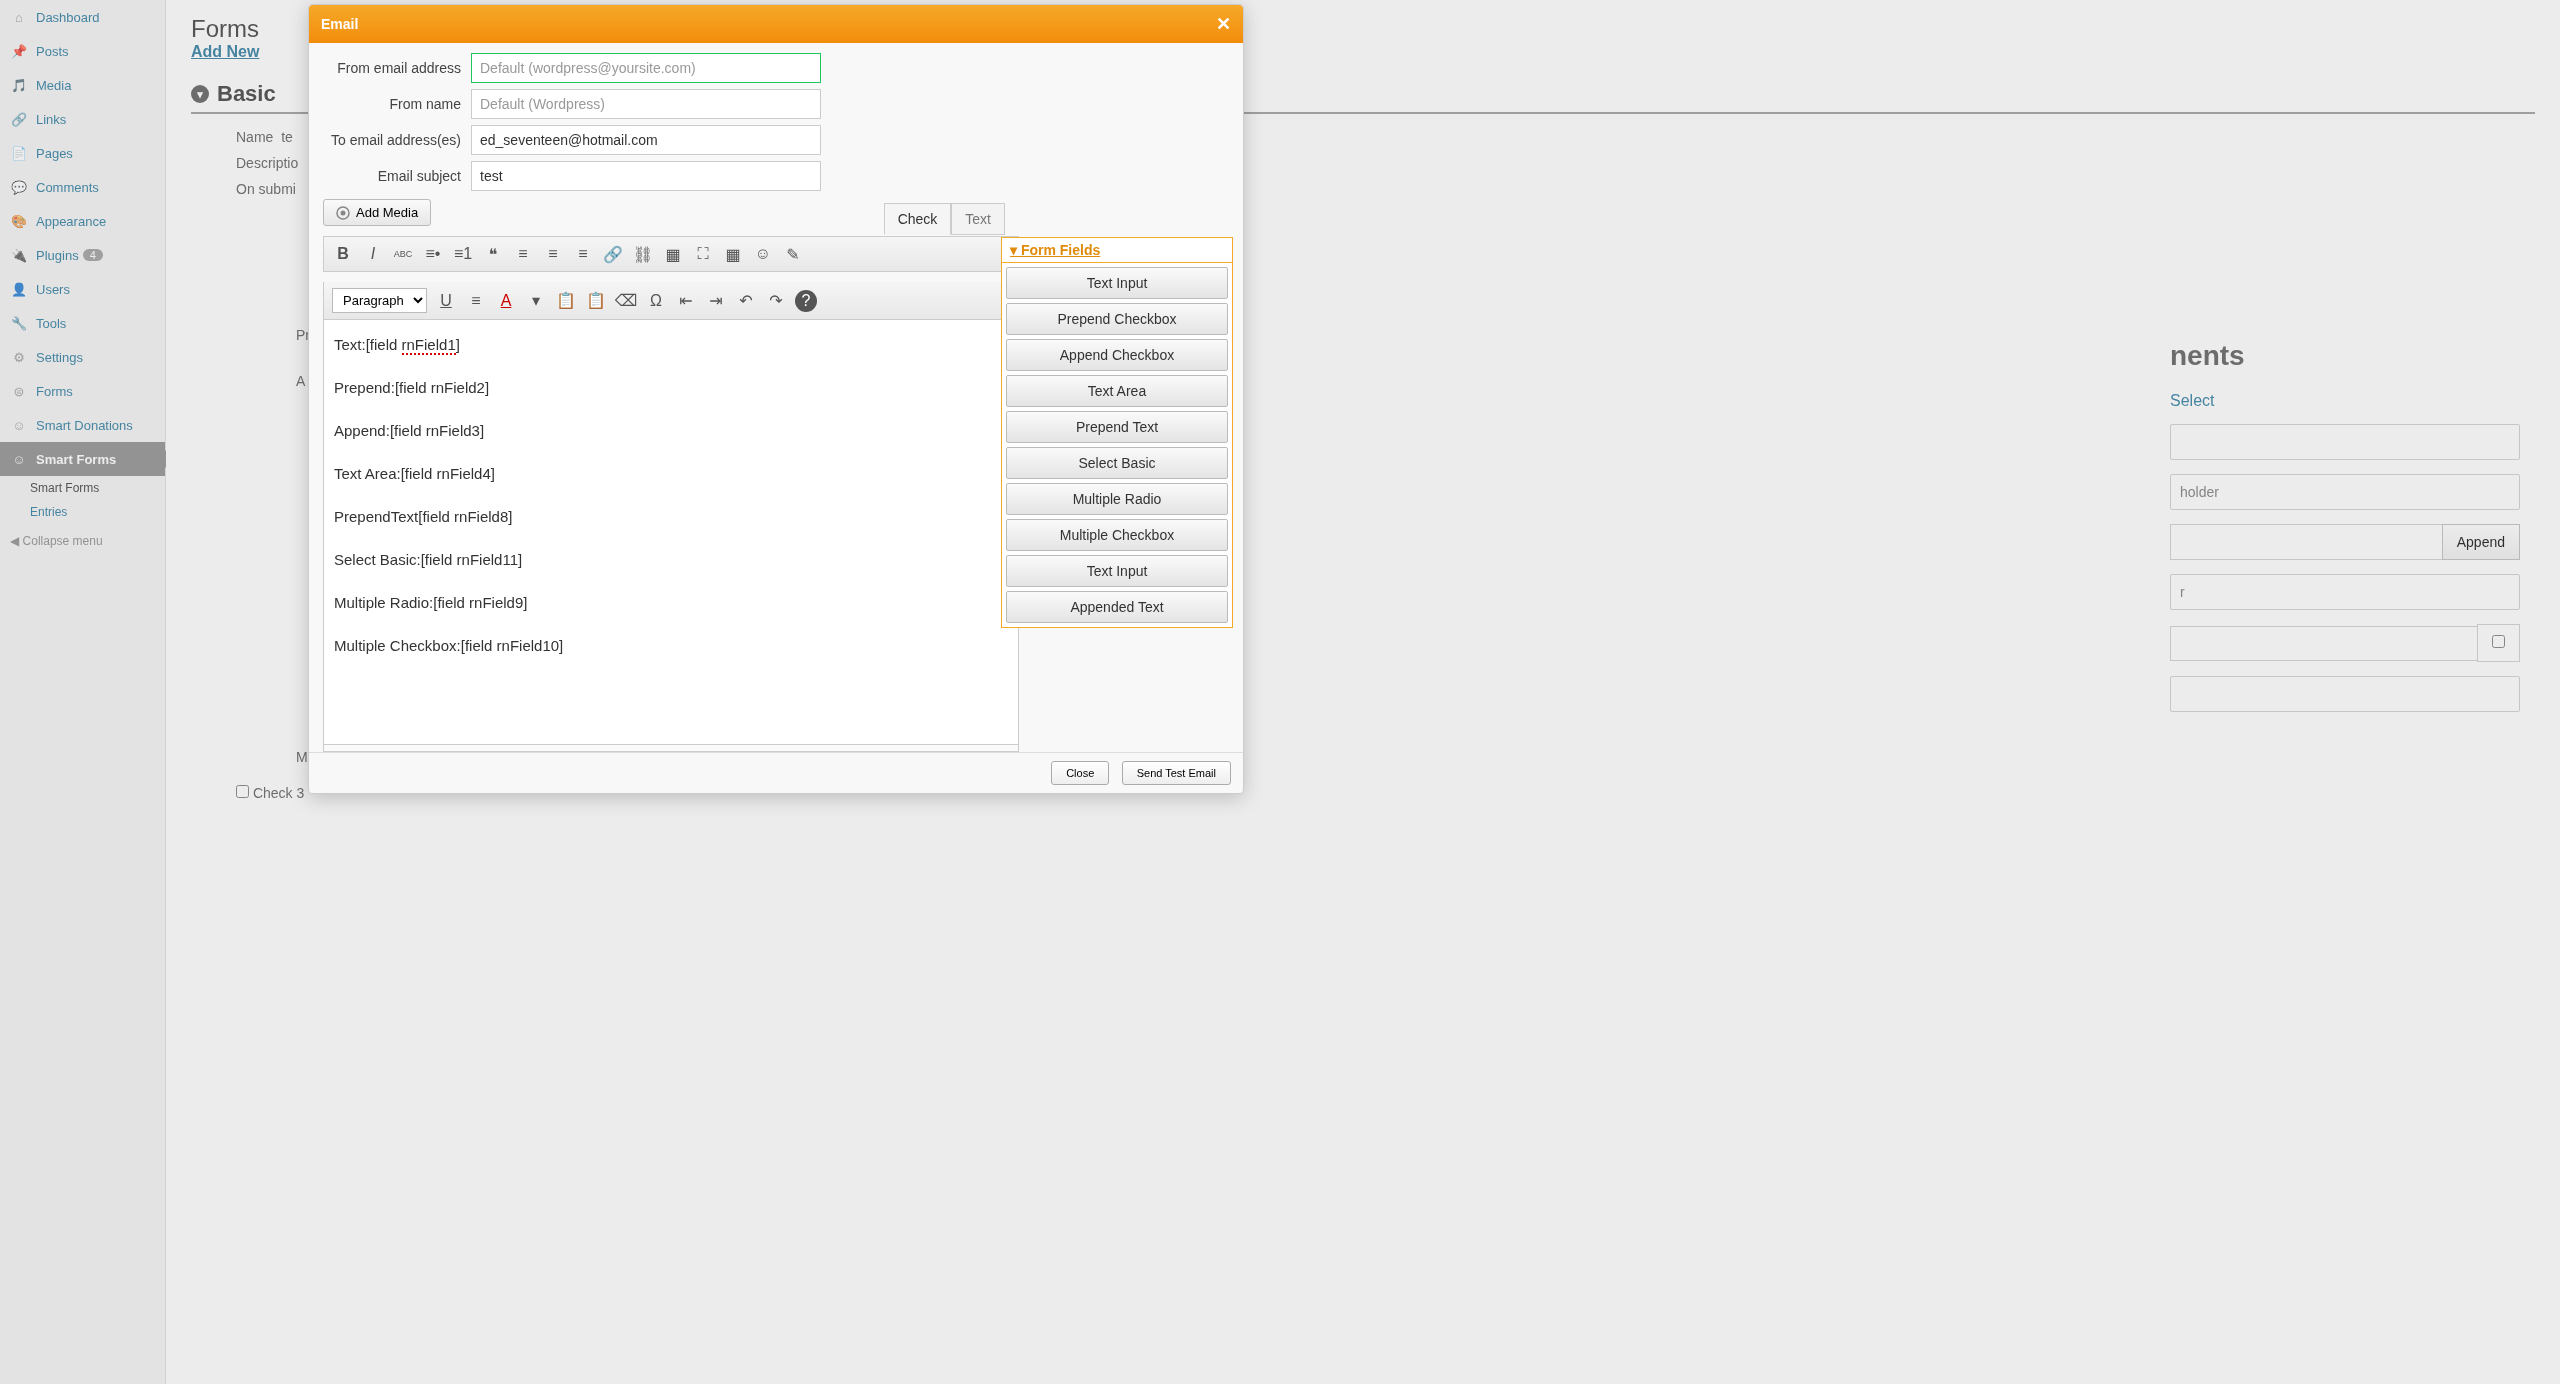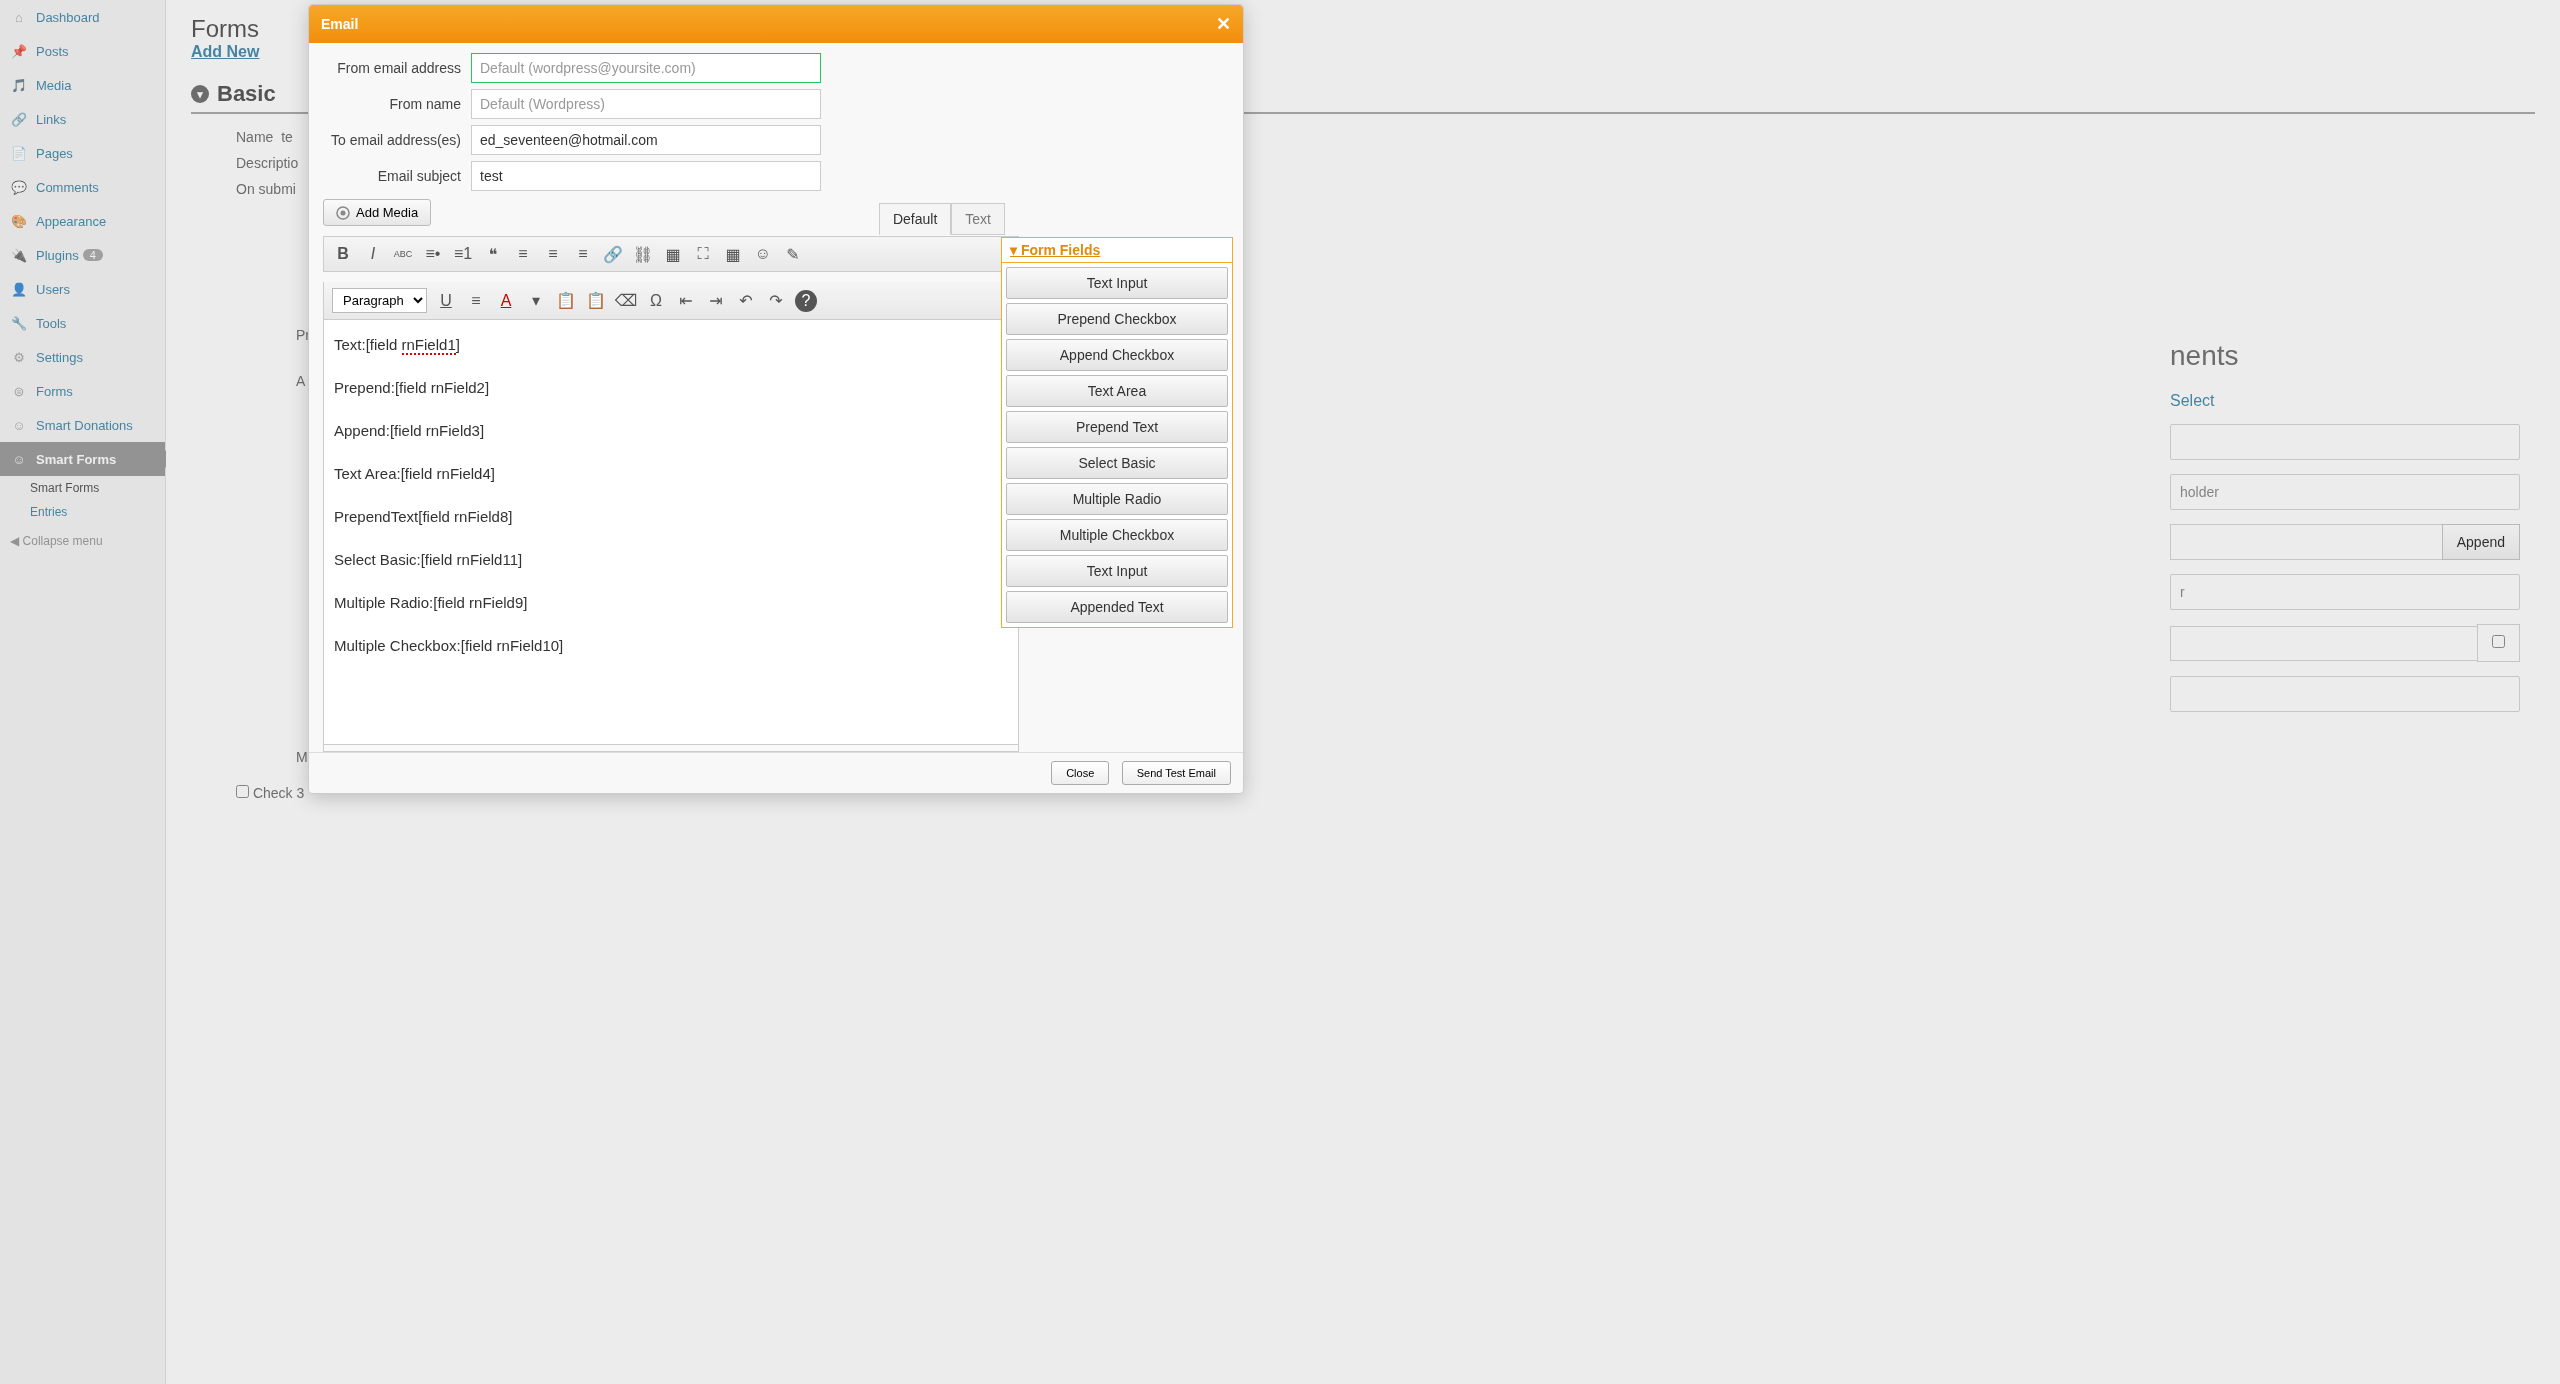--- a/index.html
+++ b/index.html
@@ -20,21 +20,21 @@
 
     
     .content { flex: 1; padding: 15px 25px; background: #fff; position: relative; filter: none; color: #333; }
     .content h1 { font-size: 24px; font-weight: 400; color: #333; }
     .add-new { color: #21759b; font-weight: bold; text-decoration: underline; font-size: 16px; }
     .basic-h { font-size: 22px; font-weight: bold; margin-top: 20px; border-bottom: 2px solid #999; padding-bottom: 5px; display: flex; align-items: center; }
     .basic-h .chev { background: #555; color: #fff; border-radius: 50%; width: 18px; height: 18px; display: inline-flex; align-items: center; justify-content: center; font-size: 11px; margin-right: 8px; }
     .form-rows { margin-top: 15px; font-size: 14px; color: #555; }
     .form-rows div { margin-bottom: 10px; padding-left: 45px; }
     .rhs-col { position: absolute; right: 40px; top: 340px; width: 350px; }
-    .rhs-title { font-size: 28px; color: #555; font-weight: 400; }
+    .rhs-title { font-size: 28px; color: #555; font-weight: 700; }
     .rhs-tab { color: #21759b; font-size: 16px; margin-top: 20px; }
     .rhs-input { width: 100%; border: 1px solid #ccc; padding: 9px; margin-top: 14px; color: #bbb; font-size: 14px; background: #fff; border-radius: 2px; }
     .append-row { display: flex; margin-top: 14px; }
     .append-row input { flex: 1; border: 1px solid #ccc; padding: 9px; }
     .append-btn { background: linear-gradient(#fff,#eee); border: 1px solid #bbb; padding: 9px 14px; margin-left: -1px; font-size: 14px; }
     .check-row { display: flex; align-items: center; margin-top: 14px; }
     .check-row input[type=text] { flex: 1; border: 1px solid #ccc; padding: 9px; }
     .check-box { border: 1px solid #ccc; padding: 9px 14px; margin-left: -1px; }
     .lone-check { padding-left: 45px; margin-top: 20px; font-size: 14px; color: #555; }
 
@@ -211,21 +211,21 @@
       <button class="add-media">
         <svg width="14" height="14" viewBox="0 0 14 14">
             <circle cx="7" cy="7" r="6" fill="none" stroke="#888" stroke-width="1.5"></circle>
             <circle cx="7" cy="7" r="2.5" fill="#888"></circle>
           </svg>
         <span>Add Media</span>
       </button>
     </div>
 
     <div class="tabs">
-      <div class="tab active">Default</div>
+      <div class="tab active">Check</div>
       <div class="tab">Text</div>
     </div>
 
     <div class="toolbar">
       <span class="tb-btn">
           <b>B</b>
         </span>
       <span class="tb-btn">
           <i>I</i>
         </span>

